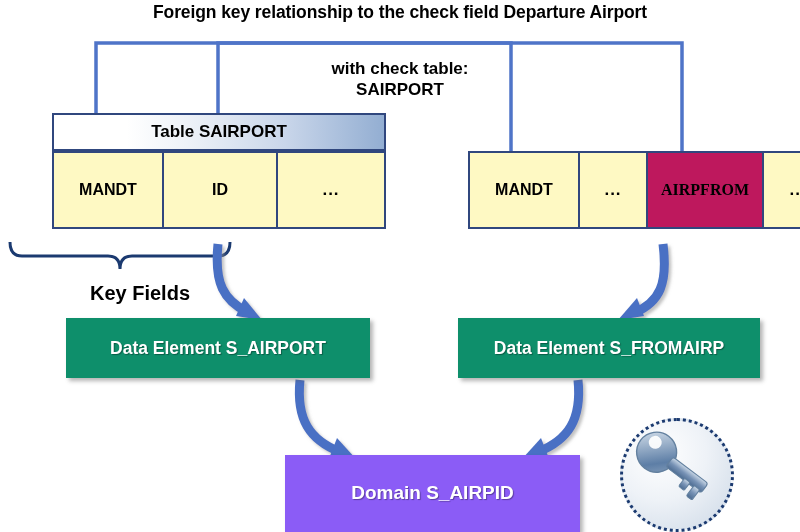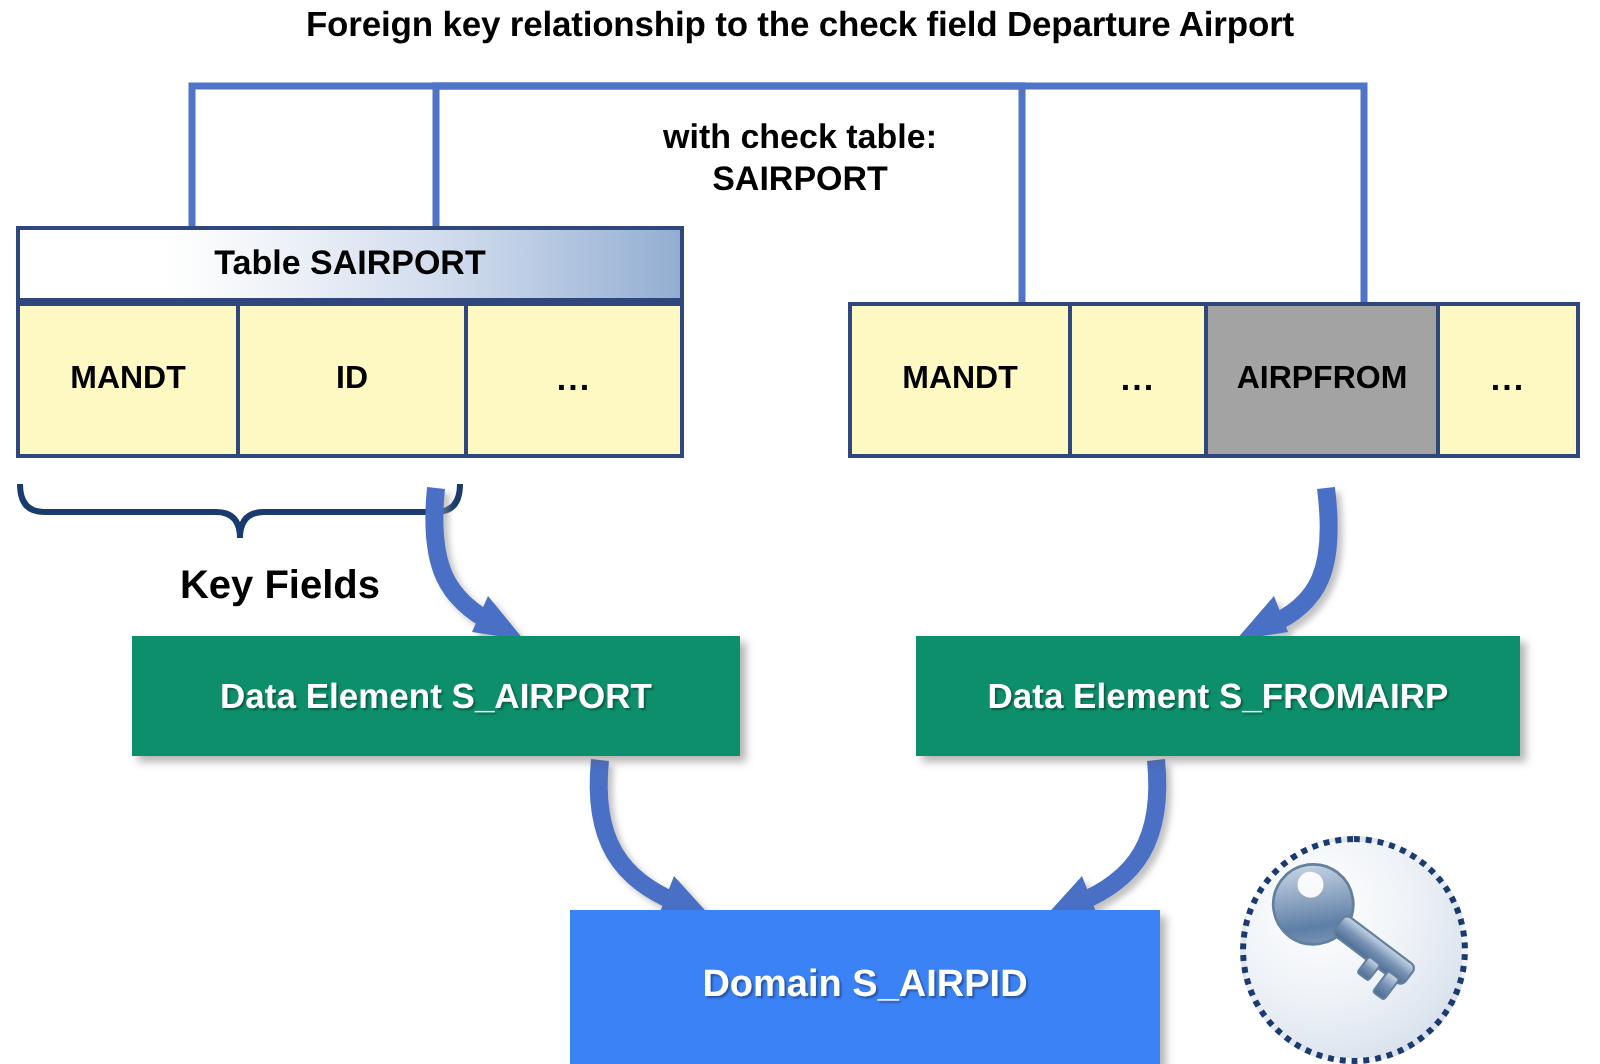--- a/index.html
+++ b/index.html
@@ -13,49 +13,49 @@
   .title{
     position:absolute;left:0;top:2px;width:800px;text-align:center;
     font-size:17.5px;font-weight:bold;color:#000000;letter-spacing:-0.1px;
   }
   .checknote{
     position:absolute;left:300px;top:58px;width:200px;text-align:center;
     font-size:17px;font-weight:bold;color:#000000;line-height:1.25;
   }
 
   
-  .tbl{position:absolute;}
+  .tbl{position:absolute;margin-left:44px;}
   .tbl-head{
     position:absolute;left:0;top:0;height:38px;width:100%;
     border:2px solid #30477e;box-sizing:border-box;
     background:linear-gradient(to right,#ffffff 0%,#ffffff 22%,#eef2f8 40%,#c9d6ea 70%,#93aed2 100%);
     display:flex;align-items:center;justify-content:center;
   }
   .tbl-head span{font-size:17px;font-weight:bold;color:#000;}
   .tbl-body{
     position:absolute;left:0;top:38px;height:78px;width:100%;
     border:2px solid #30477e;box-sizing:border-box;background:#30477e;
     display:flex;gap:2px;padding:0;
   }
   .cell{
     background:#fef9c3;display:flex;align-items:center;justify-content:center;
     font-size:16px;font-weight:bold;color:#000;box-sizing:border-box;
   }
-  .cell.grey{background:#a3a3a3;}
+  .cell.grey{background:#be185d;font-family:Liberation Serif, serif;}
   .cell.dots{font-size:17px;letter-spacing:1px;}
 
   
   .gbox{
     position:absolute;background:#0e8f6b;box-shadow:3px 3px 4px rgba(90,90,90,.45);
     display:flex;align-items:center;justify-content:center;
     color:#ffffff;font-size:17.5px;font-weight:bold;
     text-shadow:1px 1px 1px rgba(0,0,0,.35);
   }
   .bbox{
-    position:absolute;background:#3b82f6;box-shadow:3px 3px 4px rgba(90,90,90,.45);
+    position:absolute;background:#8b5cf6;box-shadow:3px 3px 4px rgba(90,90,90,.45);
     display:flex;flex-direction:column;align-items:center;justify-content:center;
     color:#ffffff;font-size:19px;font-weight:bold;line-height:1.18;
     text-shadow:1px 1px 1px rgba(0,0,0,.35);
   }
 
   .keyfields{
     position:absolute;left:40px;top:282px;width:200px;text-align:center;
     font-size:20px;font-weight:bold;color:#000;
   }
 

